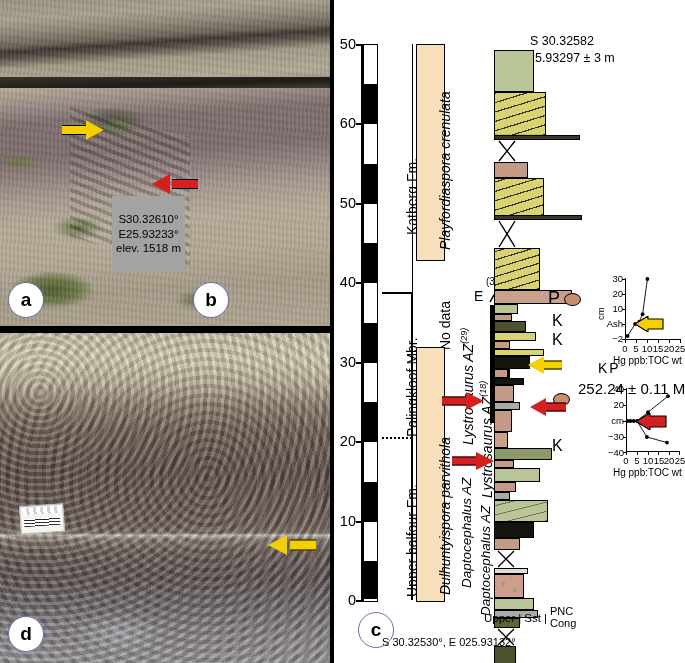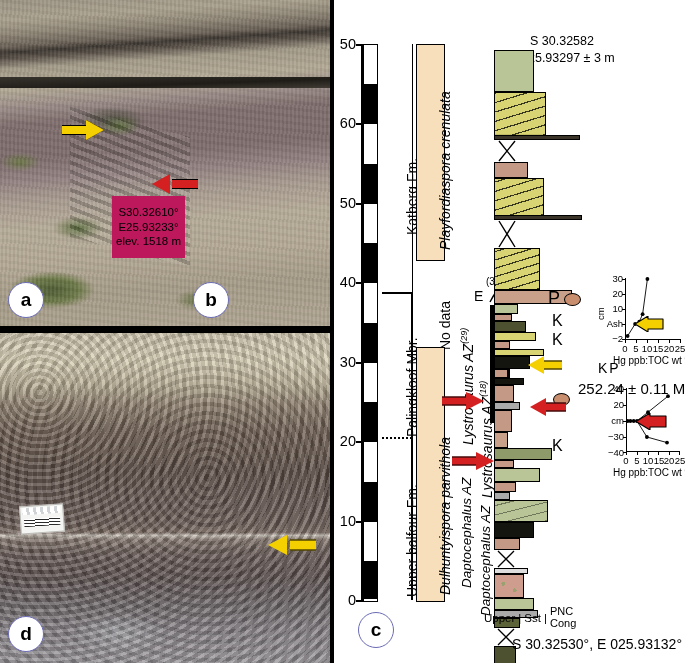--- a/index.html
+++ b/index.html
@@ -84,21 +84,21 @@
 
   
   .arrow{position:absolute;}
   .arrow .shaft{position:absolute;top:50%;transform:translateY(-50%);}
   .arrow .head{position:absolute;top:50%;transform:translateY(-50%);width:0;height:0;}
   .ar-yellow .shaft{background:#f5d000;border-top:1.5px solid #000;border-bottom:1.5px solid #000;}
   .ar-yellow .head{border-top:10px solid transparent;border-bottom:10px solid transparent;}
   .ar-red .shaft{background:#d42020;border-top:1.5px solid #000;border-bottom:1.5px solid #000;}
   .ar-red .head{border-top:10px solid transparent;border-bottom:10px solid transparent;}
 
-  .coordbox{position:absolute;background:#be185d;padding:9px 4px;font-size:11.5px;line-height:1.28;
+  .coordbox{position:absolute;background:#a3a3a3;padding:16px 4px;font-size:11.5px;line-height:1.28;
     text-align:center;color:#000;white-space:nowrap;}
 
   .ptb-txt{position:absolute;font-size:12px;color:#000;}
 
   
   #panelc{position:absolute;left:334px;top:0;width:351px;height:663px;background:#fff;}
 
   .axis-line{position:absolute;background:#000;}
   .tick-lbl{position:absolute;font-size:14.5px;color:#000;text-align:right;width:26px;}
 
@@ -112,22 +112,22 @@
   .vtext.it{font-style:italic;}
 
   .fmbox{position:absolute;border:1.2px solid #000;background:#fff;}
   .biobox{position:absolute;border:1.2px solid #000;background:#f7dfbc;}
 
   .strat-col{position:absolute;left:160px;top:44px;width:28px;height:556px;}
   .bed{position:absolute;border:1px solid #000;box-sizing:border-box;}
 
   .hdrcoord{position:absolute;top:33px;left:118px;width:220px;text-align:center;
     font-size:12.5px;line-height:1.35;color:#000;}
-  .botcoord{position:absolute;top:636px;left:48px;width:300px;text-align:right;
-    font-size:14px;color:#000;}
+  .botcoord{position:absolute;top:636px;left:48px;width:300px;text-align:left;
+    font-size:11px;color:#000;}
   .grainlbl{position:absolute;top:606px;left:150px;font-size:11.5px;color:#000;
     display:flex;align-items:center;gap:3px;}
   .grainlbl .sep{color:#000;}
   .pnc{font-size:11px;line-height:1.05;}
 
   .mark{position:absolute;font-size:16px;color:#000;}
   .dateTxt{position:absolute;font-size:15px;color:#000;white-space:nowrap;}
 
   .magcol{position:absolute;background:#000;}
 

